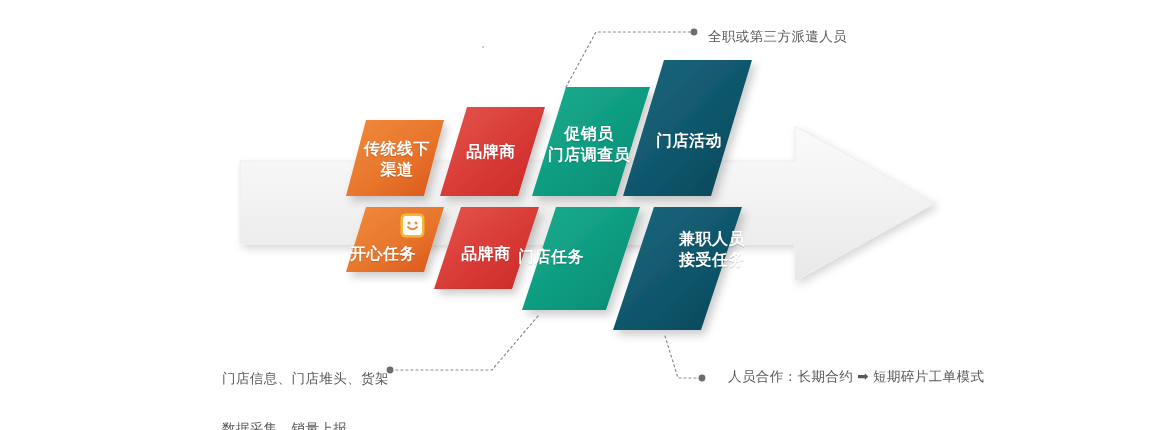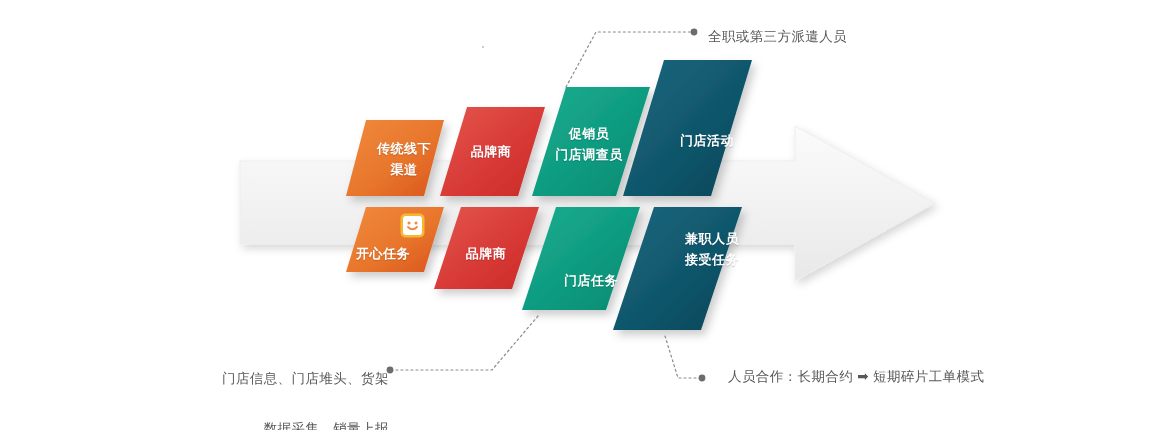--- a/index.html
+++ b/index.html
@@ -22,40 +22,39 @@
   #svg-layer {
     position: absolute;
     left: 0;
     top: 0;
     width: 1150px;
     height: 430px;
   }
   .block-label {
     position: absolute;
     color: #ffffff;
-    font-size: 13px;
+    font-size: 16px;
     line-height: 21px;
     font-weight: bold;
     letter-spacing: 0.5px;
     text-align: center;
     white-space: pre-line;
     text-shadow: 0 1px 1px rgba(0,0,0,0.18);
     pointer-events: none;
   }
   .anno {
     position: absolute;
     color: #58585a;
     font-size: 13.5px;
     line-height: 25px;
     white-space: pre-line;
     letter-spacing: 0.4px;
   }
   .anno-row {
     white-space: nowrap;
-    text-align: right;
   }
   .smiley-icon {
     position: absolute;
     left: 400px;
     top: 213px;
     width: 25px;
     height: 25px;
   }
 </style>
 </head>
@@ -150,30 +149,30 @@
   </svg>
 
   <svg class="smiley-icon" viewBox="0 0 25 25">
     <rect x="0.5" y="0.5" width="24" height="24" rx="5" ry="5" fill="#f7b733"></rect>
     <rect x="3" y="3" width="19" height="19" rx="3" ry="3" fill="#ffffff"></rect>
     <circle cx="9" cy="10" r="1.5" fill="#f08a3c"></circle>
     <circle cx="16" cy="10" r="1.5" fill="#f08a3c"></circle>
     <path d="M 8 14 Q 12.5 18.5 17 14" stroke="#f08a3c" stroke-width="1.8" fill="none" stroke-linecap="round"></path>
   </svg>
 
-  <div class="block-label" style="left:358px; top:138px; width:78px;margin-left:7px;">传统线下
+  <div class="block-label" style="left:358px; top:138px; width:78px;">传统线下
 渠道</div>
   <div class="block-label" style="left:452px; top:141px; width:78px;">品牌商</div>
   <div class="block-label" style="left:543px; top:123px; width:92px;">促销员
 门店调查员</div>
-  <div class="block-label" style="left:663px; top:130px; width:88px;">门店活动</div>
+  <div class="block-label" style="left:645px; top:130px; width:88px;">门店活动</div>
 
   <div class="block-label" style="left:344px; top:243px; width:78px;">开心任务</div>
   <div class="block-label" style="left:447px; top:243px; width:78px;">品牌商</div>
-  <div class="block-label" style="left:550px; top:246px; width:82px;margin-top:24px;">门店任务</div>
+  <div class="block-label" style="left:510px; top:246px; width:82px;">门店任务</div>
   <div class="block-label" style="left:668px; top:228px; width:88px;">兼职人员
 接受任务</div>
 
   <div class="anno" style="left:708px; top:24px;text-align:right;">全职或第三方派遣人员</div>
 
   <div class="anno" style="left:222px; top:341px;">
     <div class="anno-row">门店信息、门店堆头、货架</div>
     <div class="anno-row">数据采集、销量上报</div>
   </div>
 

